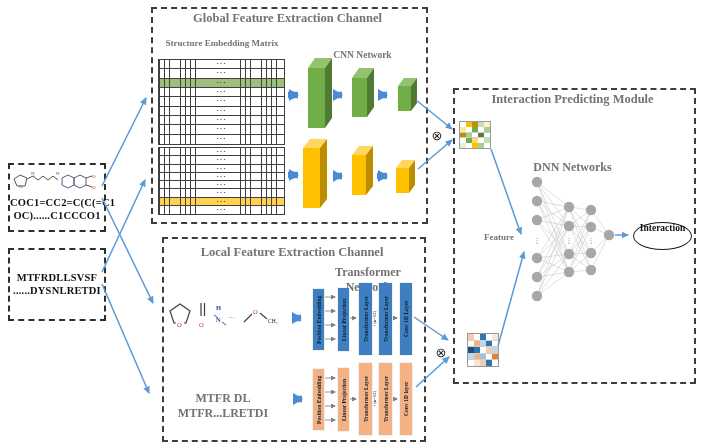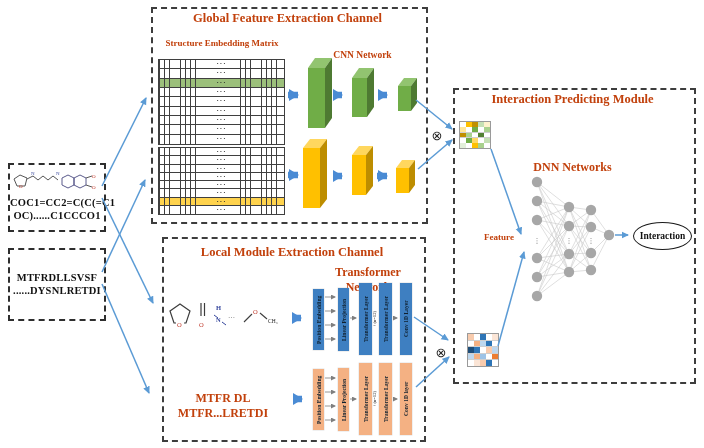--- a/index.html
+++ b/index.html
@@ -1,20 +1,20 @@
 <!DOCTYPE html>
 <html><head>
 <meta charset="utf-8">
 <style>
   html,body{margin:0;padding:0;background:#fff;}
   #canvas{position:relative;width:704px;height:448px;background:#fff;overflow:hidden;
           font-family:"Liberation Serif", serif;color:#111;}
   .abs{position:absolute;}
   .dashed{position:absolute;border:2px dashed #3d3d3d;background:transparent;}
-  .title{position:absolute;font-weight:700;text-align:center;color:#c2410c;}
+  .title{position:absolute;font-weight:700;text-align:center;color:#737373;}
   .t-12{font-size:12.5px;}
   .t-10{font-size:12px;}
   .t-9{font-size:9.5px;}
   
   .inbox{position:absolute;border:2px dashed #2e2e2e;background:#fff;text-align:center;}
   .inbox .seq{font-weight:700;font-size:10.5px;line-height:12.5px;letter-spacing:0.2px;}
   
   .matrix{position:absolute;display:grid;border:1px solid #3f3f3f;background:#fff;}
   .m-row{display:grid;grid-template-columns:1fr 37px 1fr;border-bottom:0.9px solid #3f3f3f;min-height:0;}
   .m-row:last-child{border-bottom:none;}
@@ -26,38 +26,38 @@
          font-weight:700;font-size:5.6px;color:#10202e;box-shadow:0 0 0 0.4px rgba(0,0,0,0.15);}
   .repeat-note{position:absolute;display:flex;align-items:center;justify-content:center;
          font-size:4.6px;color:#222;width:8px;}
   
   .fgrid{position:absolute;display:grid;grid-template-columns:repeat(5,1fr);grid-template-rows:repeat(5,1fr);
          gap:0.6px;background:#cfcfcf;border:0.6px solid #9a9a9a;}
   
   .otimes{position:absolute;font-size:13px;line-height:14px;width:14px;height:14px;text-align:center;color:#222;}
   
   .ellipse{position:absolute;border:1.4px solid #1a1a1a;border-radius:50%;display:flex;
-           align-items:center;justify-content:center;font-weight:700;font-size:9.5px;background:#fff;}
+           justify-content:center;font-weight:700;font-size:9.5px;background:#fff;}
   svg.overlay{position:absolute;left:0;top:0;z-index:6;pointer-events:none;}
   .layer{position:absolute;inset:0;}
 </style>
 </head>
 <body>
 
 <div id="canvas">
 
   <div class="dashed" style="left:151px;top:7px;width:273px;height:213px;"></div>
   <div class="dashed" style="left:162px;top:237px;width:260px;height:201px;"></div>
   <div class="dashed" style="left:453px;top:88px;width:239px;height:292px;"></div>
 
   <div class="title t-12" style="left:151px;top:11px;width:273px;">Global Feature Extraction Channel</div>
   <div class="title t-9" style="left:157px;top:38px;width:130px;font-size:9px;">Structure Embedding  Matrix</div>
   <div class="title t-9" style="left:320px;top:50px;width:85px;">CNN Network</div>
 
-  <div class="title t-12" style="left:162px;top:245px;width:260px;">Local Module Extraction Channel</div>
+  <div class="title t-12" style="left:162px;top:245px;width:260px;">Local Feature Extraction Channel</div>
   <div class="title t-10" style="left:318px;top:265px;width:100px;">Transformer Network</div>
   <div class="title t-10" style="left:158px;top:391px;width:130px;">MTFR DL MTFR...LRETDI</div>
 
   <div class="title t-12" style="left:453px;top:92px;width:239px;">Interaction Predicting Module</div>
   <div class="title t-10" style="left:530px;top:160px;width:85px;">DNN Networks</div>
   <div class="title" style="left:480px;top:232px;width:38px;font-size:9px;">Feature</div>
 
   <div class="inbox" style="left:8px;top:163px;width:94px;height:65px;">
     <svg width="90" height="30" viewBox="0 0 90 30" style="display:block;margin:2px auto 0;">
       <polygon points="8,8 15,11 13,19 5,19 2,12" fill="none" stroke="#555" stroke-width="1"></polygon>

